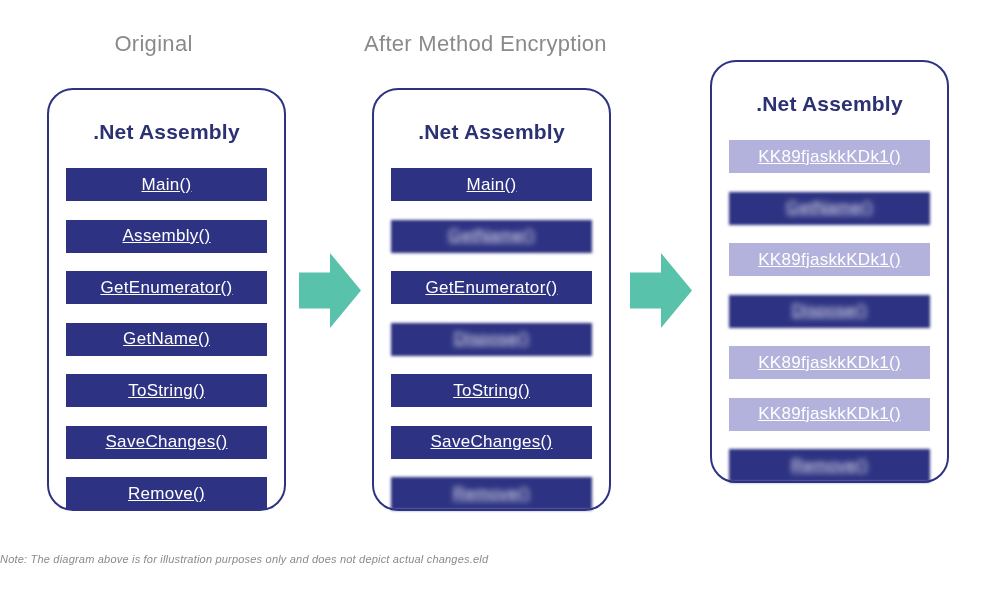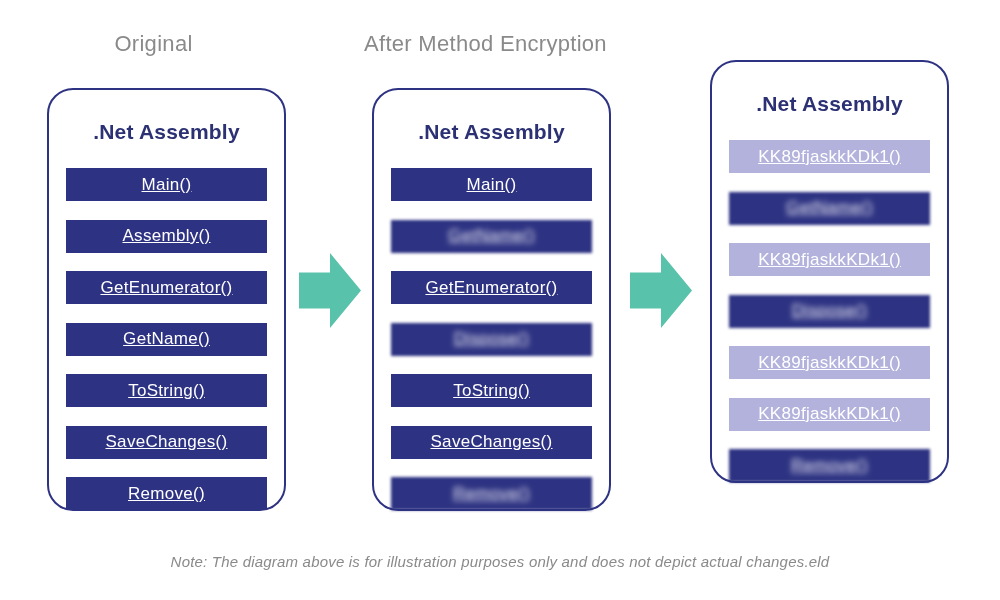--- a/index.html
+++ b/index.html
@@ -73,22 +73,22 @@
     width:62px;height:75px;
     background:var(--teal);
     -webkit-clip-path:polygon(0 26%,50% 26%,50% 0,100% 50%,50% 100%,50% 74%,0 74%);
     clip-path:polygon(0 26%,50% 26%,50% 0,100% 50%,50% 100%,50% 74%,0 74%);
   }
   .arrow-1{left:299px;}
   .arrow-2{left:630px;}
   .note{
     position:absolute;
     left:0;top:553px;width:100%;
-    text-align:center;
-    font-size:15px;
+    text-align:left;
+    font-size:11px;
     font-style:italic;
     color:var(--note-gray);
     letter-spacing:0.2px;
   }
 </style>
 </head>
 <body>
 
 <div class="canvas">
 

